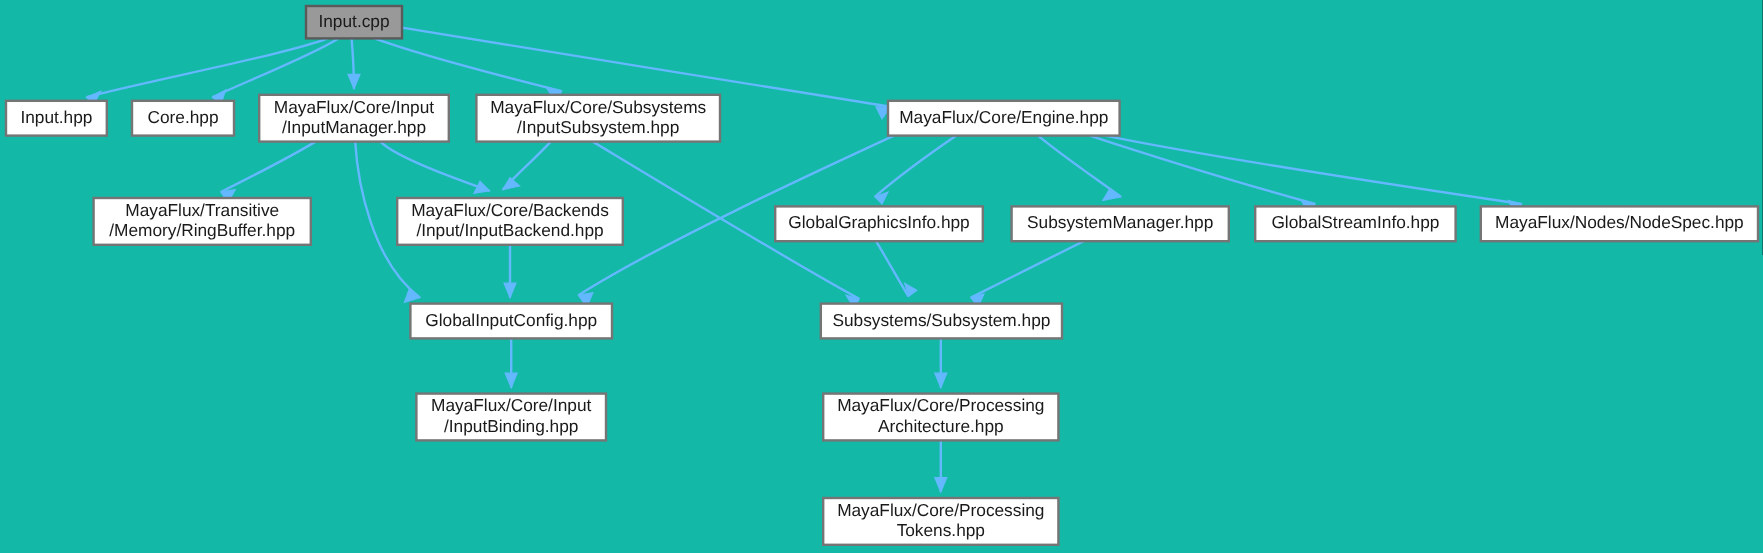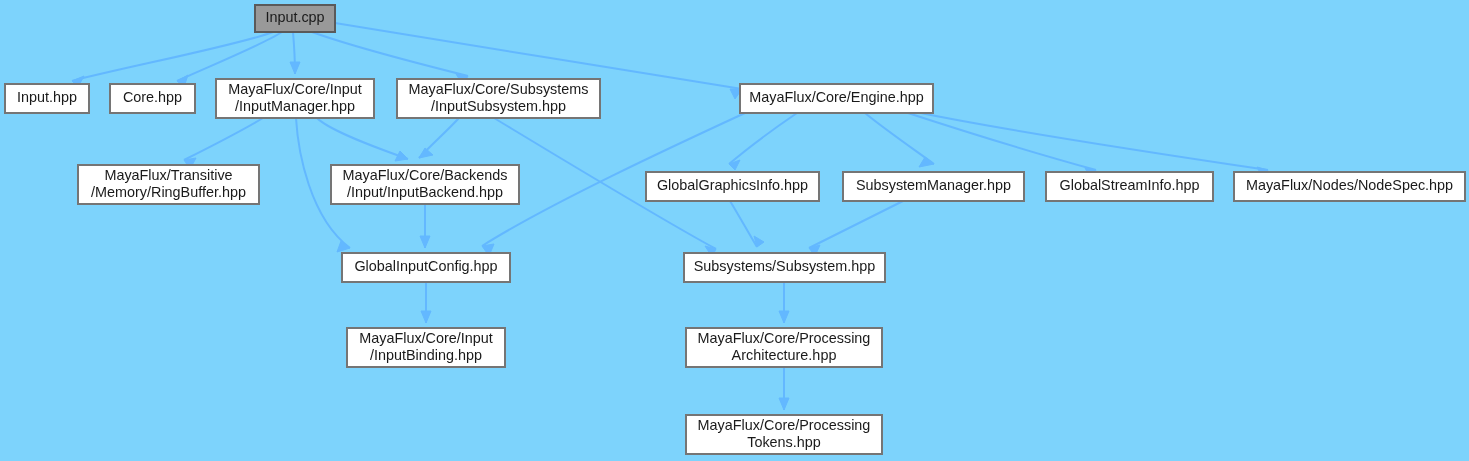--- a/index.html
+++ b/index.html
@@ -5,21 +5,21 @@
 <style>
   html, body {
     margin: 0;
     padding: 0;
     background: #000000;
   }
   #graph-root {
     position: relative;
     width: 1469px;
     height: 461px;
-    background: #7dd3fc;
+    background: #14b8a6;
     overflow: hidden;
     font-family: "Liberation Sans", sans-serif;
   }
   svg#graph-svg {
     position: absolute;
     top: 0;
     left: 0;
     width: 1469px;
     height: 461px;
     display: block;

